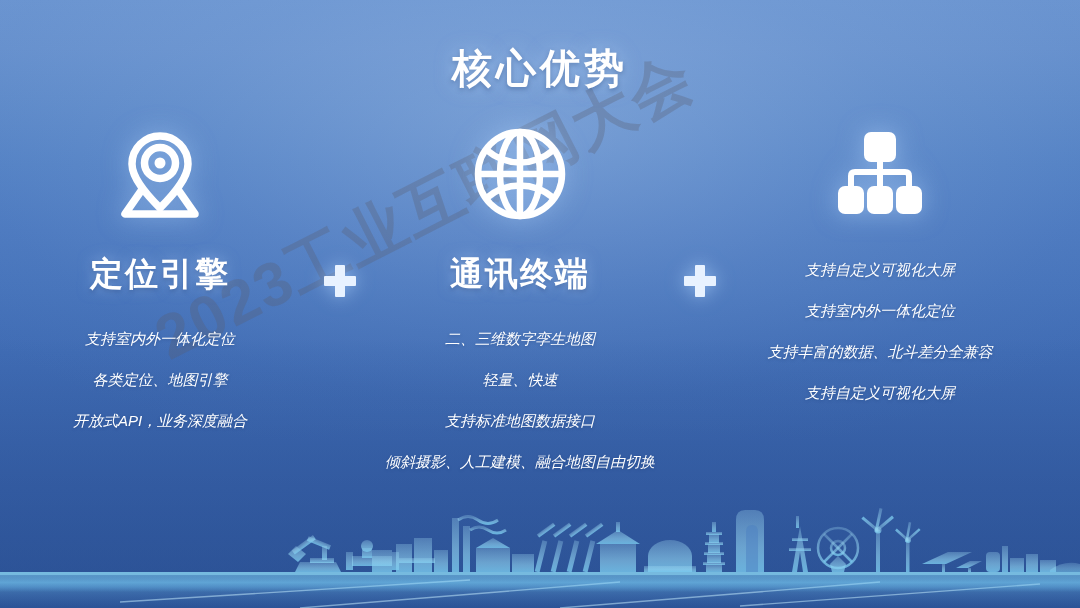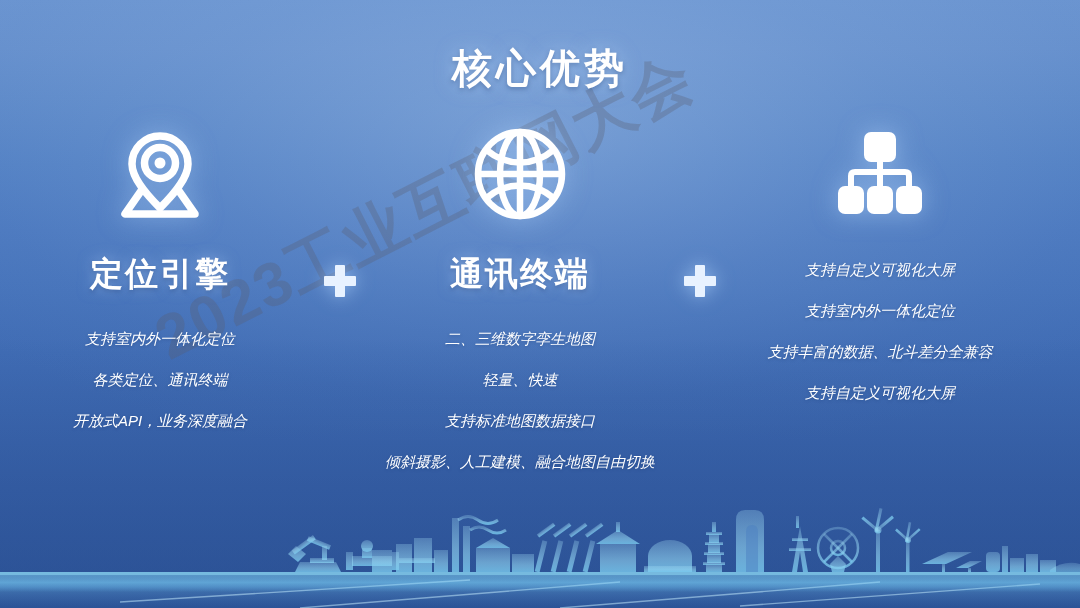--- a/index.html
+++ b/index.html
@@ -202,21 +202,21 @@
             <path d="M52 14 C36.5 14 24 26.5 24 42 C24 57 40 74 52 86 C64 74 80 57 80 42 C80 26.5 67.5 14 52 14 Z"></path>
             <circle cx="52" cy="41" r="15.5"></circle>
             <circle cx="52" cy="41" r="5.5" fill="#ffffff" stroke="none"></circle>
             <path d="M33 69 L17 92 L87 92 L71 69"></path>
           </g>
         </svg>
       </div>
       <div class="col-title">定位引擎</div>
       <div class="col-lines">
         <div class="col-line">支持室内外一体化定位</div>
-        <div class="col-line">各类定位、通讯终端</div>
+        <div class="col-line">各类定位、地图引擎</div>
         <div class="col-line">开放式API，业务深度融合</div>
       </div>
     </div>
 
     <div class="plus-sep">
       <div class="plus-glyph"></div>
     </div>
 
     <div class="col">
       <div class="icon-wrap">

